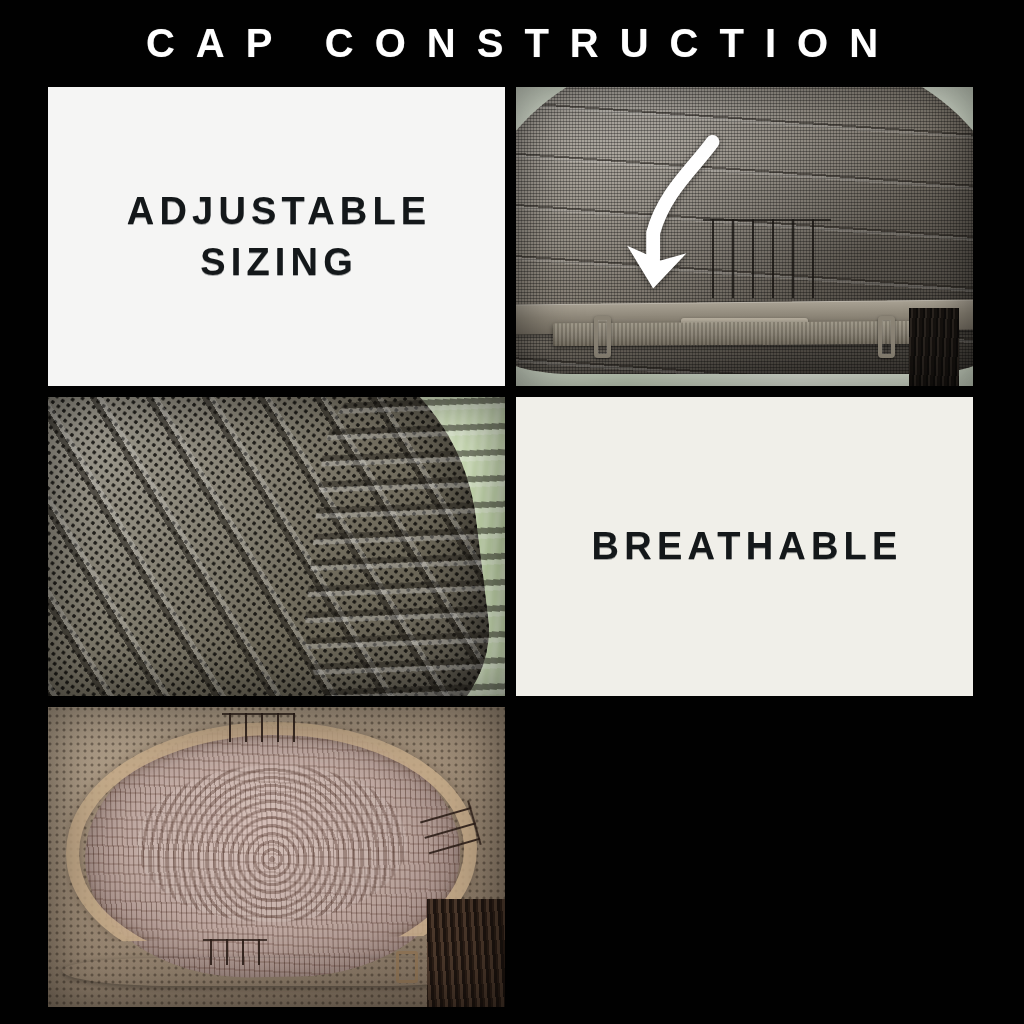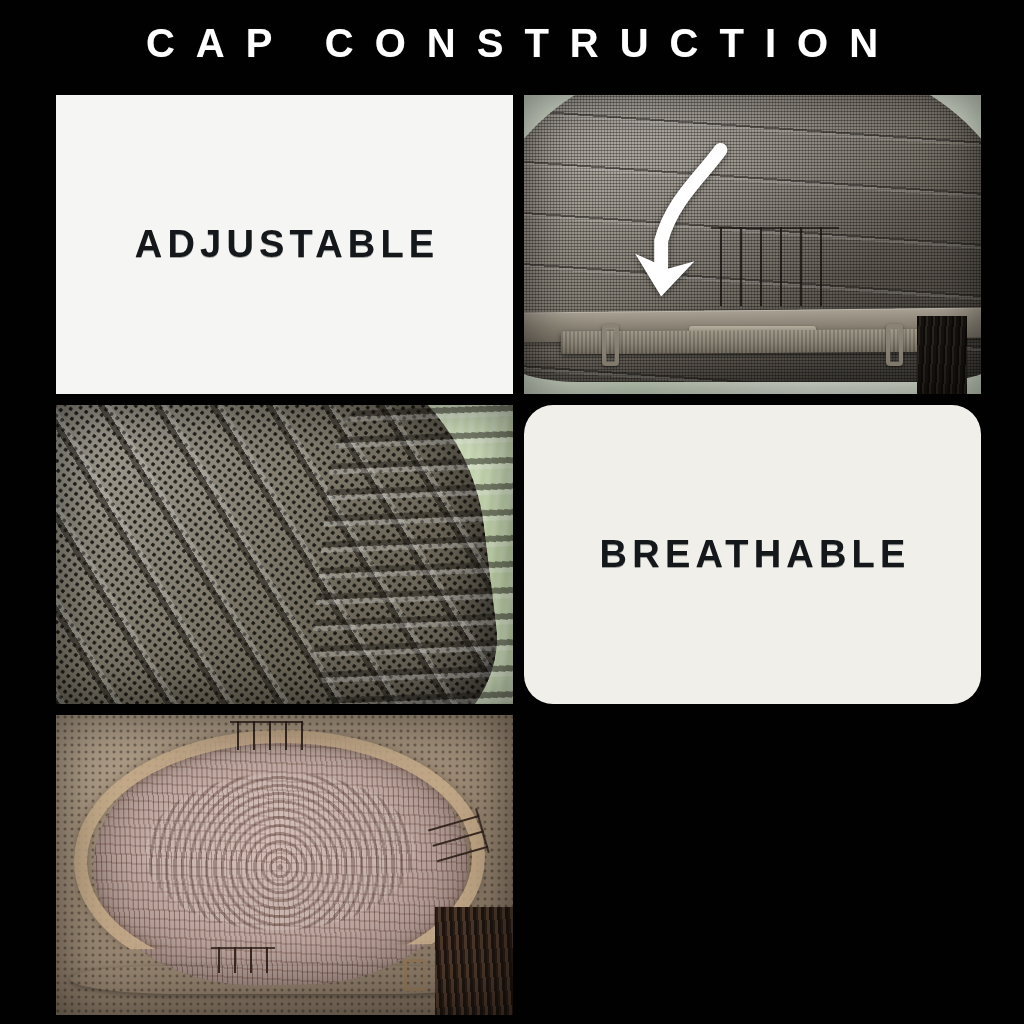--- a/index.html
+++ b/index.html
@@ -44,45 +44,44 @@
     text-indent: 21px;
     line-height: 1;
     white-space: nowrap;
     text-shadow: 0 0 1px rgba(255,255,255,0.35);
   }
 
   
   .grid {
     position: absolute;
     left: 48px;
-    top: 95px;
+    top: 87px;
     width: 925px;
     height: 919px;
     display: grid;
     grid-template-columns: 457px 457px;
     grid-template-rows: 299px 299px 300px;
     column-gap: 11px;
     row-gap: 11px;
-    margin-left: 8px;
   }
   .cell {
     position: relative;
     overflow: hidden;
   }
 
   
   .text-cell {
     display: flex;
     align-items: center;
     justify-content: center;
     padding: 0 26px;
     box-sizing: border-box;
   }
   .bg-white { background: #f5f5f4; }
-  .bg-cream { background: #f0efe9; border-radius: 29px; }
+  .bg-cream { background: #f0efe9; }
 
   .feature-label {
     color: #14181a;
     font-family: "Liberation Sans", sans-serif;
     font-weight: 700;
     font-size: 38px;
     line-height: 1.34;
     letter-spacing: 5.2px;
     text-indent: 5.2px;
     text-align: center;
@@ -355,20 +354,21 @@
 
   <div class="title-bar">
     <div class="title-text">CAP CONSTRUCTION</div>
   </div>
 
   <div class="grid">
 
     <div class="cell text-cell bg-white">
       <div class="feature-label">
         <span class="ln">ADJUSTABLE</span>
+        <span class="ln">SIZING</span>
       </div>
     </div>
 
     <div class="cell">
       <div class="photo">
         <div class="p1-bg"></div>
         <div class="p1-cap">
           <div class="p1-mesh"></div>
           <div class="p1-seams"></div>
         </div>

